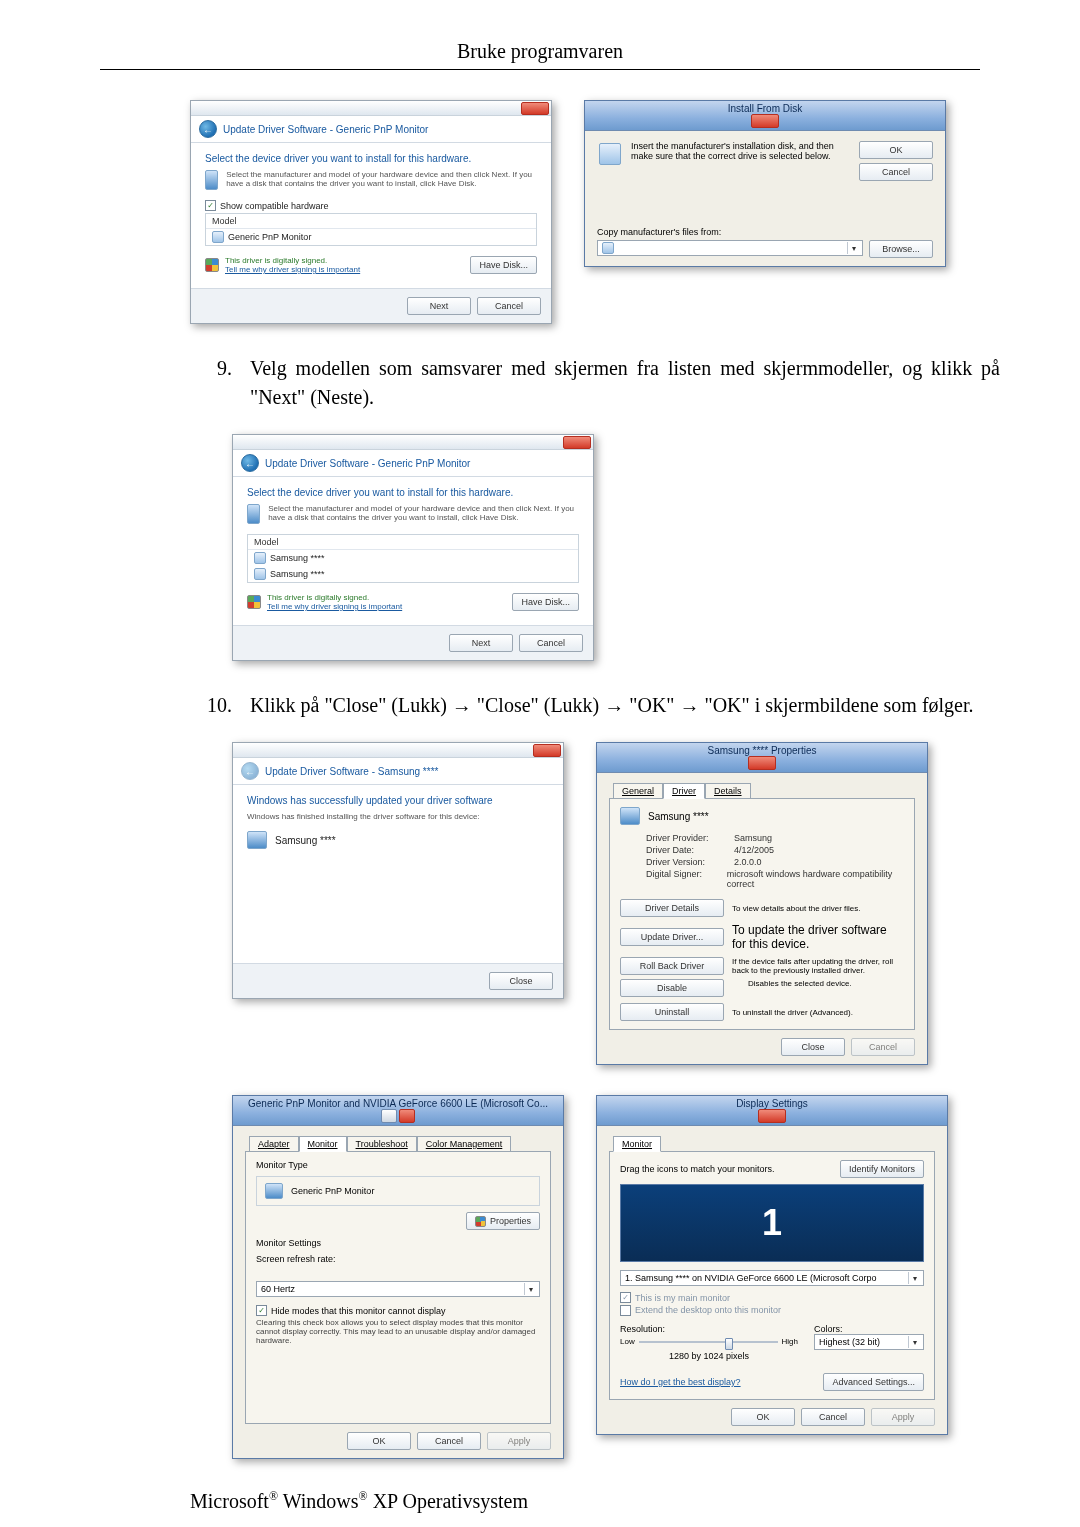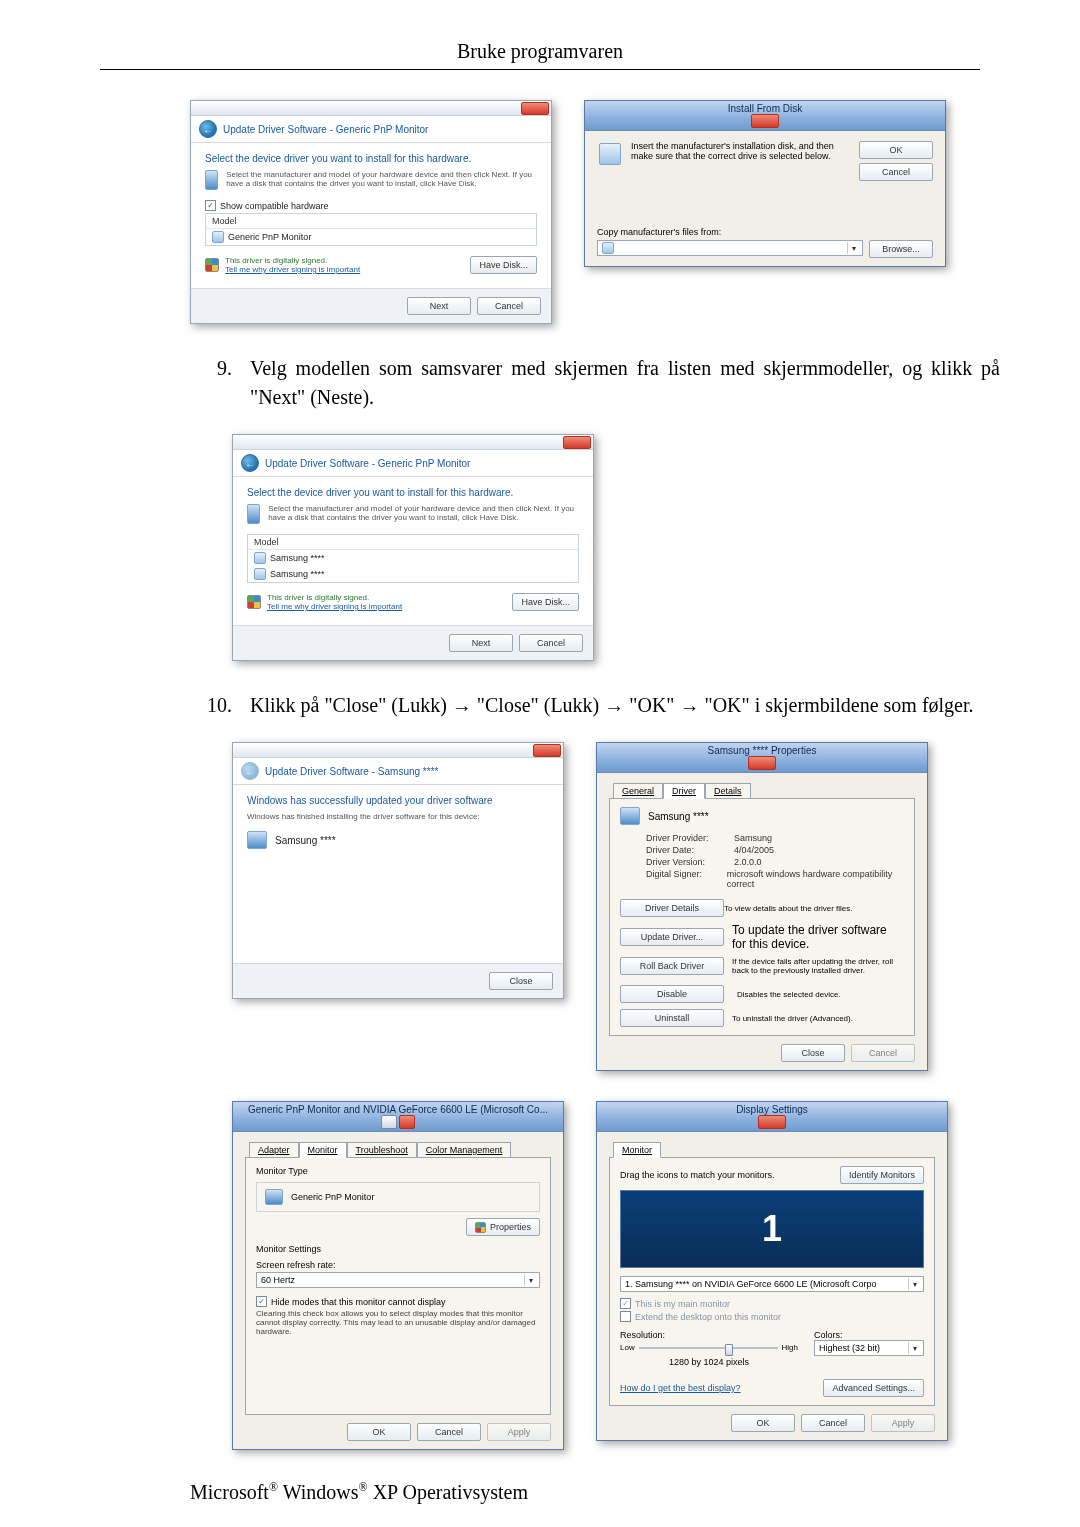--- a/index.html
+++ b/index.html
@@ -488,44 +488,44 @@
               <span class="chip" style="width:18px;height:16px;display:inline-block;background:linear-gradient(#cfe3f8,#4d8cc8);border:1px solid #7ea6cb;border-radius:2px"></span>
               <span style="font-size:10px">Samsung ****</span>
             </div>
             <div style="padding-left:26px">
               <div class="kv">
                   <span class="k">Driver Provider:</span>
                   <span class="v">Samsung</span>
                 </div>
               <div class="kv">
                   <span class="k">Driver Date:</span>
-                  <span class="v">4/04/2005</span>
+                  <span class="v">4/12/2005</span>
                 </div>
               <div class="kv">
                   <span class="k">Driver Version:</span>
                   <span class="v">2.0.0.0</span>
                 </div>
               <div class="kv">
                   <span class="k">Digital Signer:</span>
                   <span class="v">microsoft windows hardware compatibility correct</span>
                 </div>
             </div>
-            <div style="display:flex;margin-top:10px;align-items:center">
+            <div style="display:flex;gap:8px;margin-top:10px;align-items:center">
               <span class="btn" style="min-width:86px">Driver Details</span>
               <span style="font-size:8px;flex:1">To view details about the driver files.</span>
             </div>
             <div style="display:flex;gap:8px;margin-top:6px;align-items:center">
               <span class="btn" style="min-width:86px">Update Driver...</span>
               <span style="font-size:12px;flex:1">To update the driver software for this device.</span>
             </div>
             <div style="display:flex;gap:8px;margin-top:6px;align-items:center">
               <span class="btn" style="min-width:86px">Roll Back Driver</span>
               <span style="font-size:8px;flex:1">If the device fails after updating the driver, roll back to the previously installed driver.</span>
             </div>
-            <div style="display:flex;gap:13px;margin-top:10px;align-items:center">
+            <div style="display:flex;gap:24px;margin-top:4px;align-items:flex-start">
               <span class="btn" style="min-width:86px">Disable</span>
               <span style="font-size:8px;flex:1">Disables the selected device.</span>
             </div>
             <div style="display:flex;gap:8px;margin-top:6px;align-items:center">
               <span class="btn" style="min-width:86px">Uninstall</span>
               <span style="font-size:8px;flex:1">To uninstall the driver (Advanced).</span>
             </div>
           </div>
           <div style="display:flex;justify-content:flex-end;gap:6px;padding-top:8px">
             <span class="btn">Close</span>
@@ -561,21 +561,21 @@
               </div>
             </div>
             <div style="display:flex;justify-content:flex-end;margin:-2px 0 8px 0">
               <span class="btn">
                 <span class="shield" style="width:9px;height:9px;margin-right:4px"></span>
                 <span>Properties</span>
               </span>
             </div>
             <div style="font-size:9px">Monitor Settings</div>
             <div style="font-size:9px;margin-top:6px">Screen refresh rate:</div>
-            <div class="combo" style="margin-top:2px">
+            <div class="combo" style="margin-top:17px">
               <span>60 Hertz</span>
               <span class="arrow">▾</span>
             </div>
             <div style="display:flex;align-items:center;gap:4px;margin-top:8px;font-size:9px">
               <span class="checkbox">✓</span>
               <span>Hide modes that this monitor cannot display</span>
             </div>
             <div style="font-size:8px;color:#444;margin-top:2px">Clearing this check box allows you to select display modes that this monitor cannot display correctly. This may lead to an unusable display and/or damaged hardware.</div>
             <div style="height:70px"></div>
           </div>
@@ -605,21 +605,21 @@
               <span>1</span>
             </div>
             <div class="combo" style="margin-top:8px">
               <span style="white-space:nowrap;overflow:hidden;text-overflow:ellipsis">1. Samsung **** on NVIDIA GeForce 6600 LE (Microsoft Corpo</span>
               <span class="arrow">▾</span>
             </div>
             <div style="display:flex;align-items:center;gap:4px;margin-top:6px;font-size:9px;color:#8495a8">
               <span class="checkbox" style="color:#8495a8">✓</span>
               <span>This is my main monitor</span>
             </div>
-            <div style="display:flex;align-items:center;gap:4px;margin-top:2px;font-size:9px;color:#8495a8">
+            <div style="display:flex;gap:4px;margin-top:2px;font-size:9px;color:#8495a8">
               <span class="checkbox"></span>
               <span>Extend the desktop onto this monitor</span>
             </div>
 
             <div style="display:flex;gap:16px;margin-top:8px">
               <div style="flex:1">
                 <div style="font-size:9px">Resolution:</div>
                 <div style="display:flex;align-items:center;gap:4px;font-size:8px">
                   <span>Low</span>
                   <div class="slider" style="flex:1">

